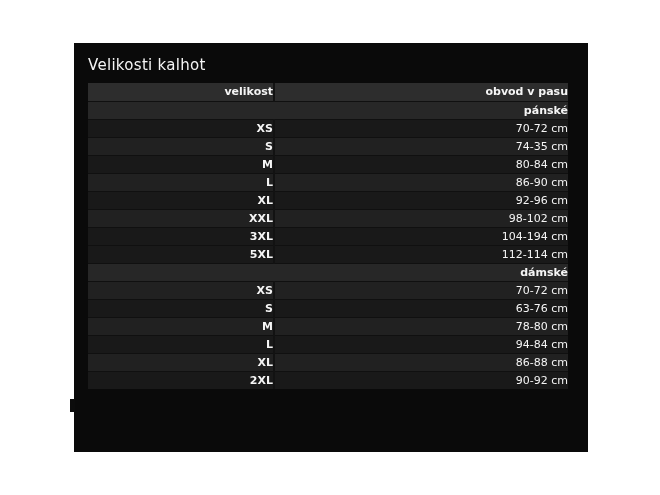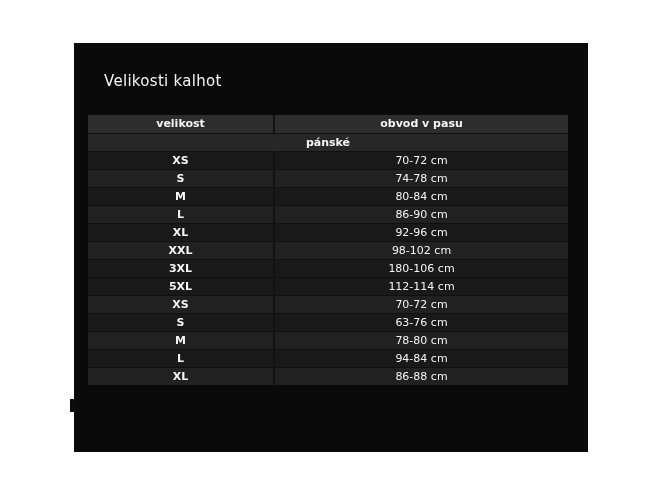--- a/index.html
+++ b/index.html
@@ -25,38 +25,38 @@
   }
   .panel {
     position: absolute;
     left: 74px;
     top: 43px;
     width: 514px;
     height: 409px;
     background: var(--panel-background);
   }
   .title {
-    margin: 16px;
+    margin: 0;
     padding: 13px 0 9px 14px;
     font-size: 15px;
     font-weight: 400;
     letter-spacing: 0.3px;
     color: var(--text);
   }
   table.size-table {
     border-collapse: collapse;
     table-layout: fixed;
     width: 480px;
     margin-left: 14px;
   }
   .size-table th,
   .size-table td {
     height: 18px;
     padding: 0;
-    text-align: center;
+    text-align: right;
     vertical-align: middle;
     font-size: 11px;
     line-height: 17px;
     color: var(--text);
     overflow: hidden;
     white-space: nowrap;
   }
   .size-table tbody tr { border-top: 1px solid var(--row-separator); }
   .size-table thead th {
     background: var(--header-row);
@@ -98,45 +98,48 @@
     <tbody>
         <tr class="section-row">
           <td colspan="2">pánské</td>
         </tr>
         <tr class="data-row row-dark">
           <td>XS</td>
           <td>70-72 cm</td>
         </tr>
         <tr class="data-row row-light">
           <td>S</td>
-          <td>74-78 cm</td>
+          <td>74-35 cm</td>
         </tr>
         <tr class="data-row row-dark">
           <td>M</td>
           <td>80-84 cm</td>
         </tr>
         <tr class="data-row row-light">
           <td>L</td>
           <td>86-90 cm</td>
         </tr>
         <tr class="data-row row-dark">
           <td>XL</td>
           <td>92-96 cm</td>
         </tr>
         <tr class="data-row row-light">
           <td>XXL</td>
           <td>98-102 cm</td>
         </tr>
         <tr class="data-row row-dark">
           <td>3XL</td>
-          <td>180-106 cm</td>
+          <td>104-194 cm</td>
         </tr>
         <tr class="data-row row-dark">
           <td>5XL</td>
           <td>112-114 cm</td>
+        </tr>
+        <tr class="section-row">
+          <td colspan="2">dámské</td>
         </tr>
         <tr class="data-row row-light">
           <td>XS</td>
           <td>70-72 cm</td>
         </tr>
         <tr class="data-row row-dark">
           <td>S</td>
           <td>63-76 cm</td>
         </tr>
         <tr class="data-row row-light">
@@ -144,16 +147,20 @@
           <td>78-80 cm</td>
         </tr>
         <tr class="data-row row-dark">
           <td>L</td>
           <td>94-84 cm</td>
         </tr>
         <tr class="data-row row-light">
           <td>XL</td>
           <td>86-88 cm</td>
         </tr>
+        <tr class="data-row row-dark">
+          <td>2XL</td>
+          <td>90-92 cm</td>
+        </tr>
       </tbody>
   </table>
 </div>
 <div class="notch"></div>
 
 </body></html>

